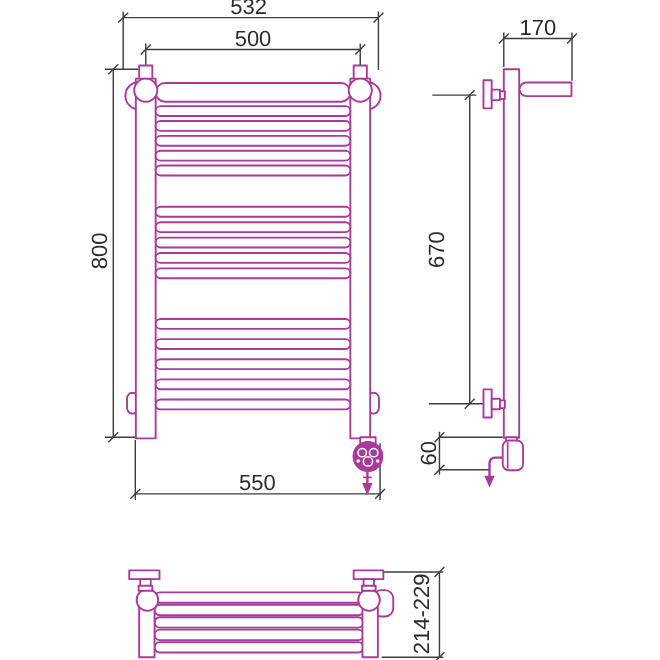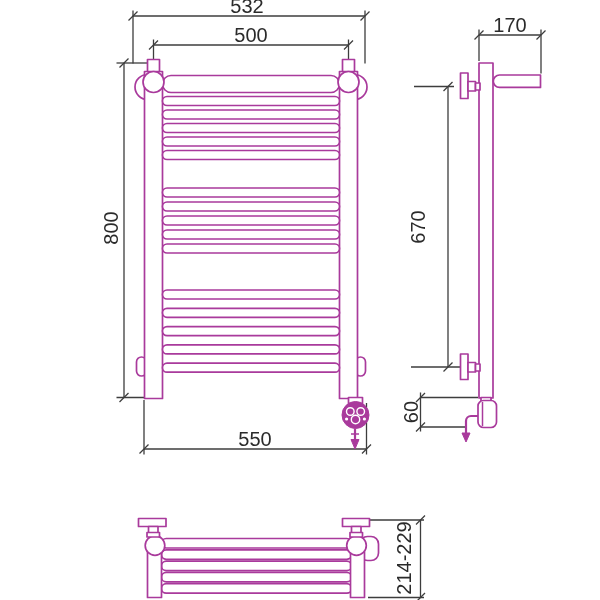--- a/index.html
+++ b/index.html
@@ -1,17 +1,17 @@
 <!DOCTYPE html>
 <html style="--outline: #a93a9c; --dim: #3d3d3d; --text: #2b2b2b; --bg: #ffffff;"><head>
 <meta charset="utf-8">
 <style>
   html,body{margin:0;padding:0;background:var(--bg,#fff);}
   .canvas{position:relative;width:532px;height:600px;background:var(--bg,#fff);overflow:hidden;
-          font-family:"Liberation Sans",sans-serif;padding-left:21px;}
+          font-family:"Liberation Sans",sans-serif;}
   svg{display:block}
   
   .s   {fill:#fff;stroke:var(--outline,#a93a9c);stroke-width:1.7;stroke-linejoin:round;}
   .sf  {fill:var(--outline,#a93a9c);stroke:var(--outline,#a93a9c);stroke-width:1;}
   .sl  {fill:none;stroke:var(--outline,#a93a9c);stroke-width:1.5;}
   .cable{fill:none;stroke:var(--outline,#a93a9c);stroke-width:2.2;}
   .sw  {fill:none;stroke:#fff;stroke-width:1.4;}
   .swf {fill:#fff;stroke:none;}
   
   .dl  {stroke:var(--dim,#3d3d3d);stroke-width:1.3;fill:none;}

